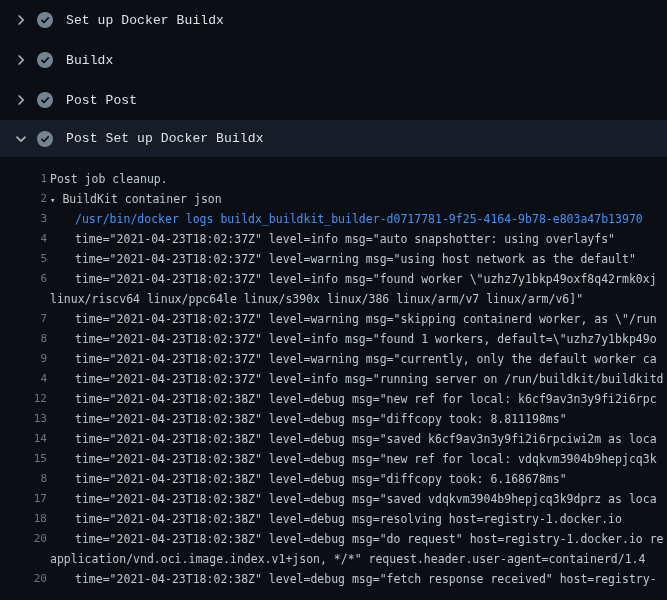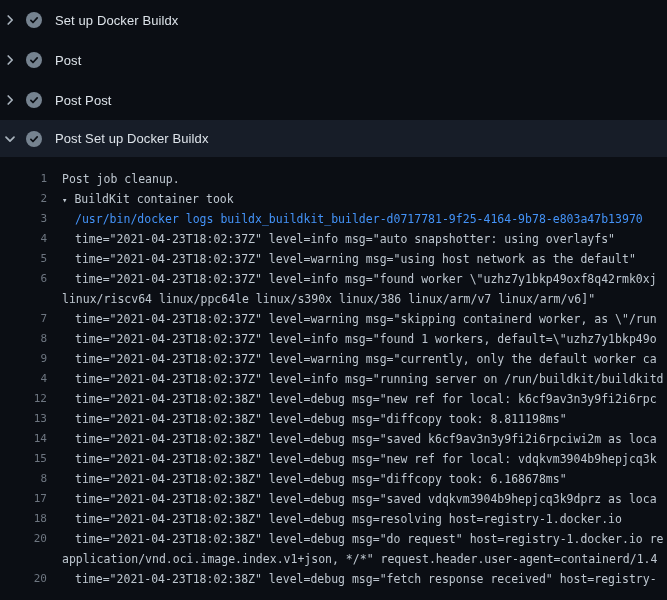--- a/index.html
+++ b/index.html
@@ -6,36 +6,36 @@
     --bg:#0b0e14; --hl:#171d28; --title:#dde3e9; --chev:#aab4be;
     --circle:#768390; --check:#0b0e14; --num:#6e7681; --log:#bec7d0; --cmd:#4493f8;
   }
   html,body{margin:0;padding:0;}
   body{
     width:667px;height:600px;overflow:hidden;background:var(--bg);
     font-family:"Liberation Sans",sans-serif;
   }
   
   .steps-list{width:100%;}
-  .step-row{height:40px;display:flex;align-items:center;padding-left:2px;cursor:pointer;box-sizing:border-box;}
+  .step-row{height:40px;display:flex;align-items:center;padding-left:13px;cursor:pointer;box-sizing:border-box;font-family:Liberation Mono, monospace;}
   .step-row.expanded{height:37px;background:var(--hl);}
   .chev{width:16px;height:16px;flex:none;display:flex;align-items:center;justify-content:center;}
   .step-row .chev-down{display:none;}
   .step-row.expanded .chev-down{display:flex;}
   .check{width:16px;height:16px;flex:none;margin-left:8px;display:flex;align-items:center;justify-content:center;}
   .step-title{margin-left:13px;font-size:13px;font-weight:400;color:var(--title);letter-spacing:.1px;}
   
   .log{
     padding-top:12px;
     font-family:"DejaVu Sans Mono","Liberation Mono",monospace;
     font-size:11.5px;line-height:20px;color:var(--log);
   }
   .log-row{display:flex;white-space:pre;height:20px;overflow:hidden;}
   .num{width:47px;flex:none;text-align:right;color:var(--num);text-decoration:none;font-size:11px;cursor:pointer;}
-  .content{margin-left:15px;}
+  .content{margin-left:3px;}
   .log-row.ind1 .content{margin-left:28px;}
   .log-row.kind-command .content{color:var(--cmd);}
   .tri{display:none;}
   .log-row.kind-group .tri{display:inline;font-size:9px;margin-right:7px;color:var(--log);}
   .log-row.kind-group .txt{cursor:pointer;}
 </style>
 </head>
 <body>
 
 <div class="steps-list">
@@ -60,21 +60,21 @@
           <path d="M6.2 4l4 4-4 4" fill="none" stroke="var(--chev)" stroke-width="1.7" stroke-linecap="round" stroke-linejoin="round"></path>
         </svg>
     </span>
 
     <span class="check">
       <svg width="16" height="16" viewBox="0 0 16 16">
           <circle cx="8" cy="8" r="8" fill="var(--circle)"></circle>
           <path d="M4.9 8.4l2.1 2.1 4.2-4.6" fill="none" stroke="var(--check)" stroke-width="1.7" stroke-linecap="round" stroke-linejoin="round"></path>
         </svg>
     </span>
-    <span class="step-title">Post</span>
+    <span class="step-title">Buildx</span>
   </div>
     <div class="step-row">
     <span class="chev chev-right">
       <svg width="16" height="16" viewBox="0 0 16 16">
           <path d="M6.2 4l4 4-4 4" fill="none" stroke="var(--chev)" stroke-width="1.7" stroke-linecap="round" stroke-linejoin="round"></path>
         </svg>
     </span>
 
     <span class="check">
       <svg width="16" height="16" viewBox="0 0 16 16">
@@ -100,21 +100,21 @@
     <span class="step-title">Post Set up Docker Buildx</span>
   </div>
   </div>
 <div class="log">
     <div class="log-row kind-plain ind0">
     <a class="num">1</a>
     <span class="content"><span class="txt">Post job cleanup.</span></span>
   </div>
     <div class="log-row kind-group ind0">
     <a class="num">2</a>
-    <span class="content"><span class="tri">▾</span><span class="txt">BuildKit container took</span></span>
+    <span class="content"><span class="tri">▾</span><span class="txt">BuildKit container json</span></span>
   </div>
     <div class="log-row kind-command ind1">
     <a class="num">3</a>
     <span class="content"><span class="txt">/usr/bin/docker logs buildx_buildkit_builder-d0717781-9f25-4164-9b78-e803a47b13970</span></span>
   </div>
     <div class="log-row kind-log ind1">
     <a class="num">4</a>
     <span class="content"><span class="txt">time="2021-04-23T18:02:37Z" level=info msg="auto snapshotter: using overlayfs"</span></span>
   </div>
     <div class="log-row kind-log ind1">

